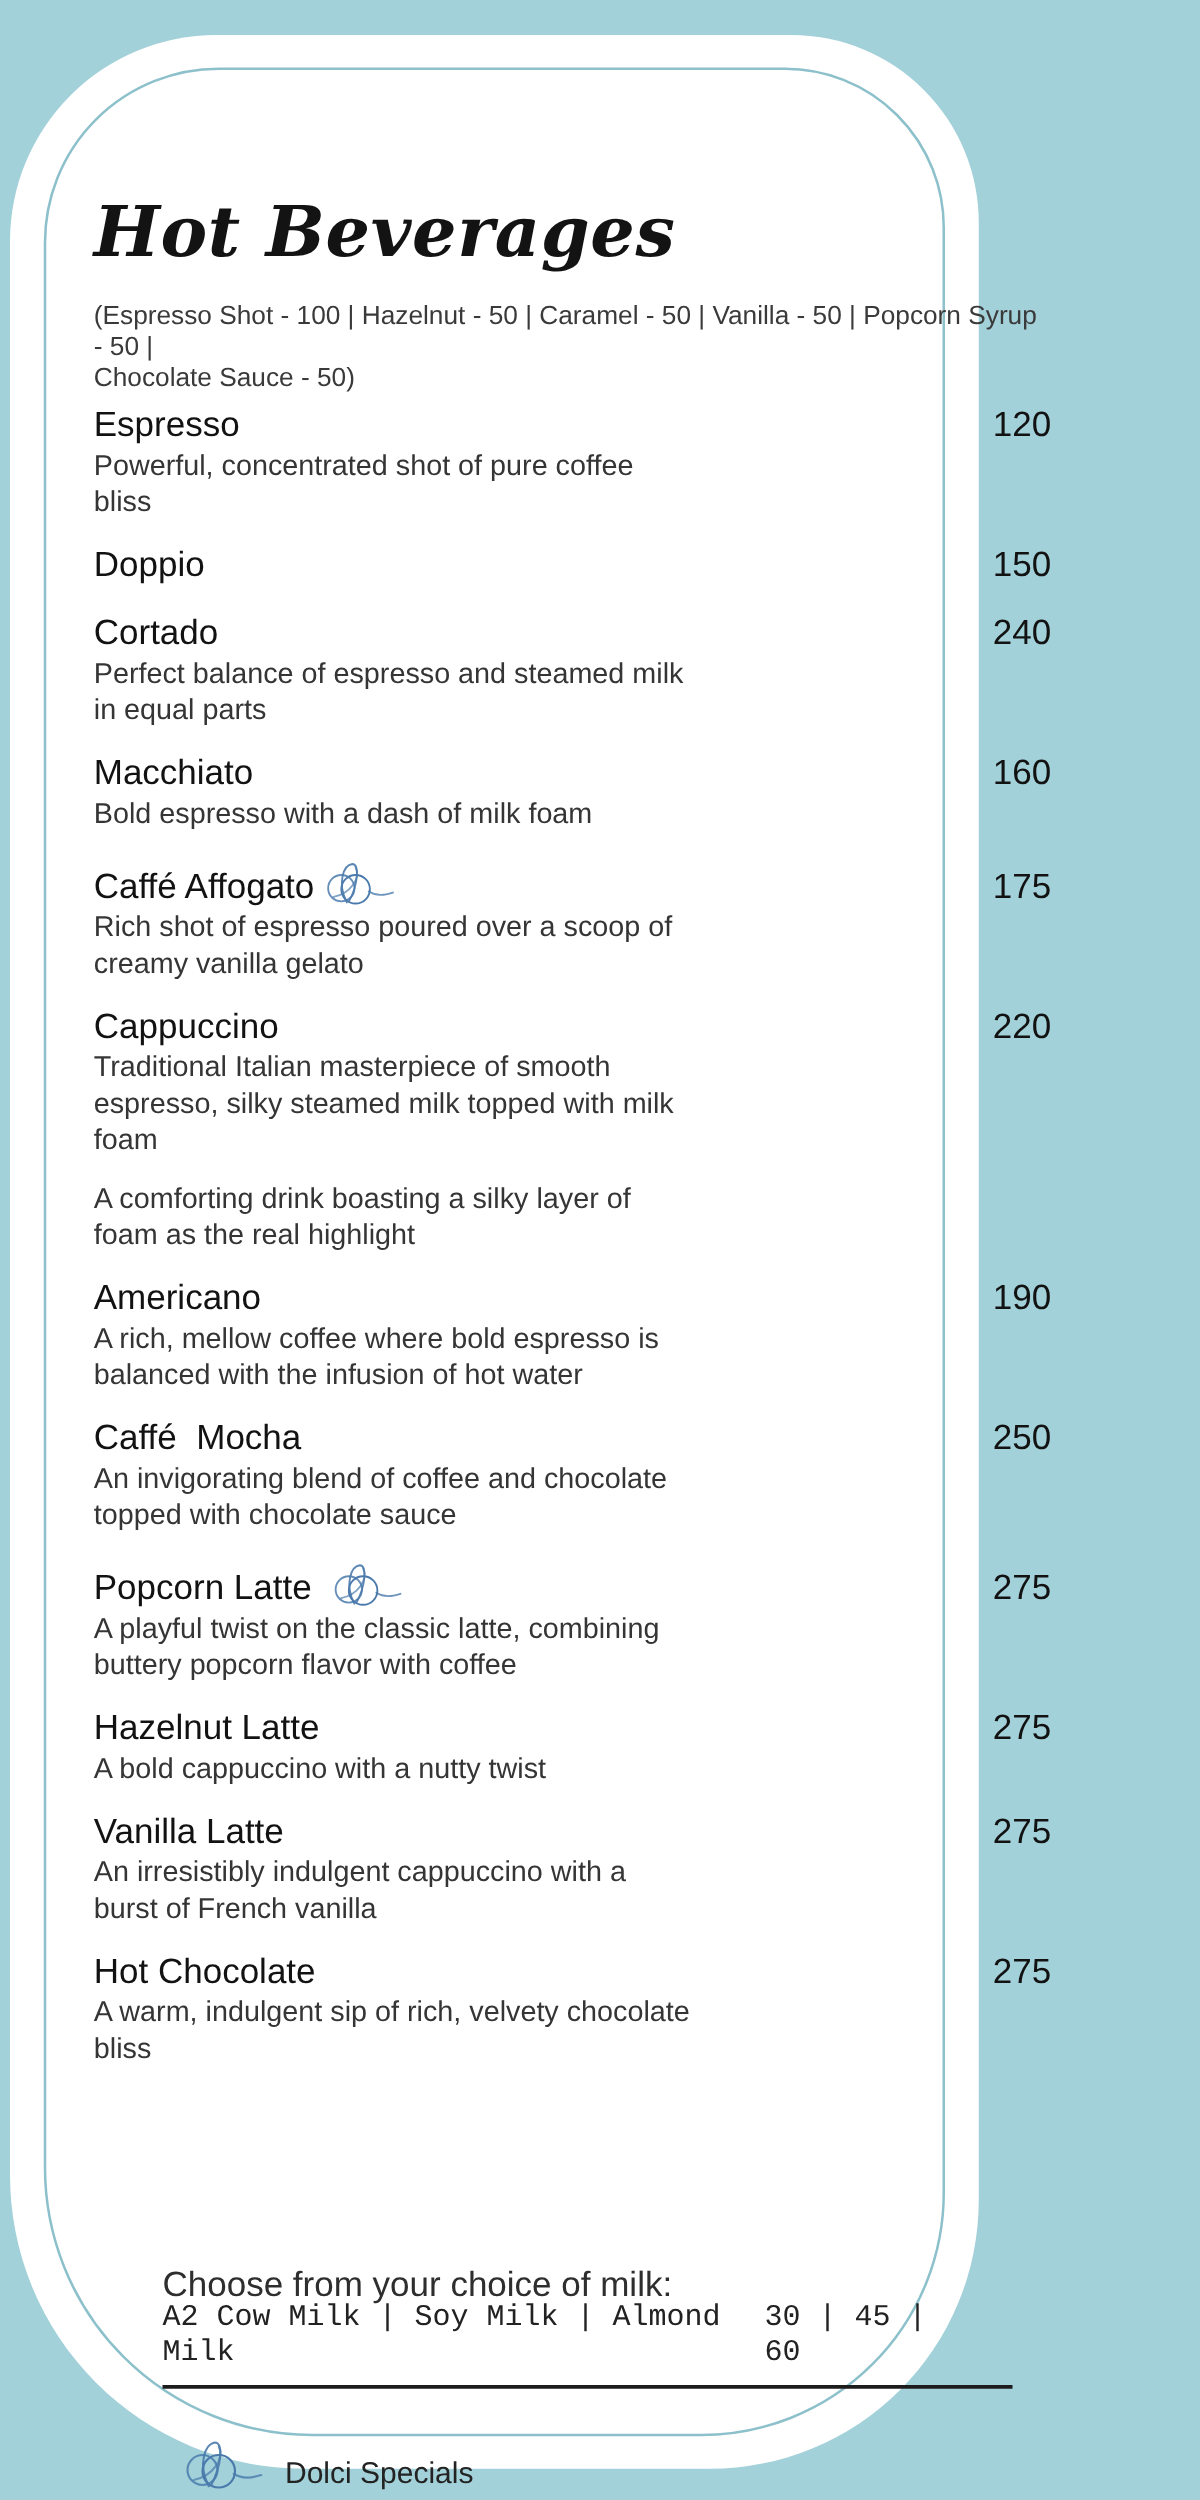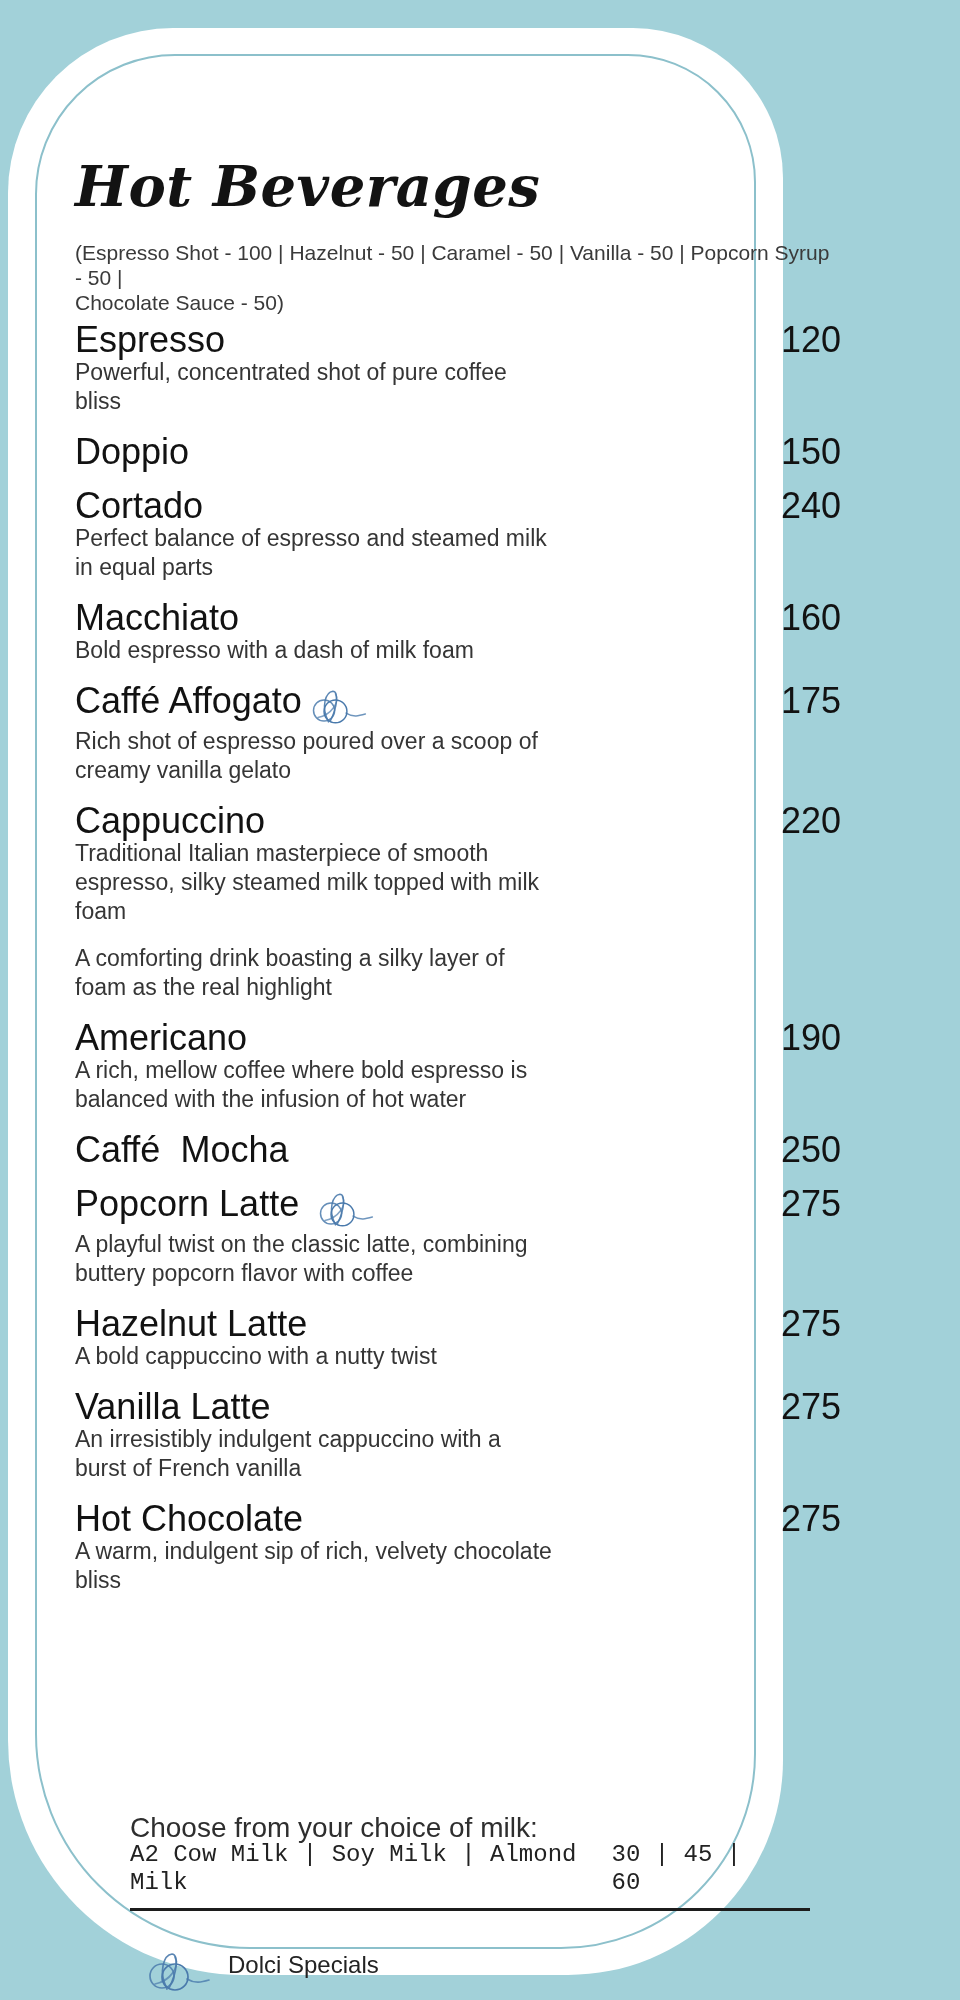--- a/index.html
+++ b/index.html
@@ -43,22 +43,22 @@
     font-size: 21px;
     line-height: 25px;
     color: #3a3a3a;
     margin-top: 22px;
     white-space: pre-wrap;
   }
   .items { margin-top: 7px; }
   .item { margin-bottom: 18px; }
   .item-head {
     display: flex;
-    align-items: flex-start;
-    font-size: 36px;
+    align-items: flex-end;
+    font-size: 28px;
     line-height: 36px;
     color: #121212;
     white-space: pre-wrap;
   }
   .item-price { margin-left: auto; color: #121212; }
   .spark { flex: 0 0 auto; margin-left: 8px; margin-top: 4px; }
   .item-desc {
     font-size: 23px;
     line-height: 29px;
     color: #353535;
@@ -79,21 +79,21 @@
     line-height: 28px;
     color: #222222;
     font-family: Liberation Mono, monospace;
   }
   .milk-prices { margin-left: auto; }
   .rule {
     width: 680px; height: 3px;
     background: #1c1c1c;
     margin: 11px 0 8px 0;
   }
-  .legend { display: flex; align-items: flex-start; margin-left: 16px; margin-top: 40px; }
+  .legend { display: flex; align-items: flex-end; margin-left: 16px; margin-top: 40px; }
   .legend-label { font-size: 24px; color: #232323; margin-left: 16px; }
 </style>
 </head>
 <body>
 
 <svg width="0" height="0" style="position:absolute">
   <defs>
     <g id="dolci-doodle" fill="none" stroke="#4a7aac" stroke-width="1.7" stroke-linecap="round">
       <circle cx="16" cy="25" r="12" opacity="0.85"></circle>
       <circle cx="29" cy="26" r="13"></circle>
@@ -187,20 +187,22 @@
     <div class="item-desc">A rich, mellow coffee where bold espresso is
 balanced with the infusion of hot water</div>
   </div>
 
   <div class="item">
     <div class="item-head">
       <span class="item-name">Caffé  Mocha</span>
       
       <span class="item-price">250</span>
     </div>
+    <div class="item-desc">An invigorating blend of coffee and chocolate
+topped with chocolate sauce</div>
   </div>
 
   <div class="item">
     <div class="item-head">
       <span class="item-name">Popcorn Latte </span>
       <svg class="spark" width="58" height="40" viewBox="0 0 66 42">
         <use href="#dolci-doodle"></use>
       </svg>
       <span class="item-price">275</span>
     </div>

